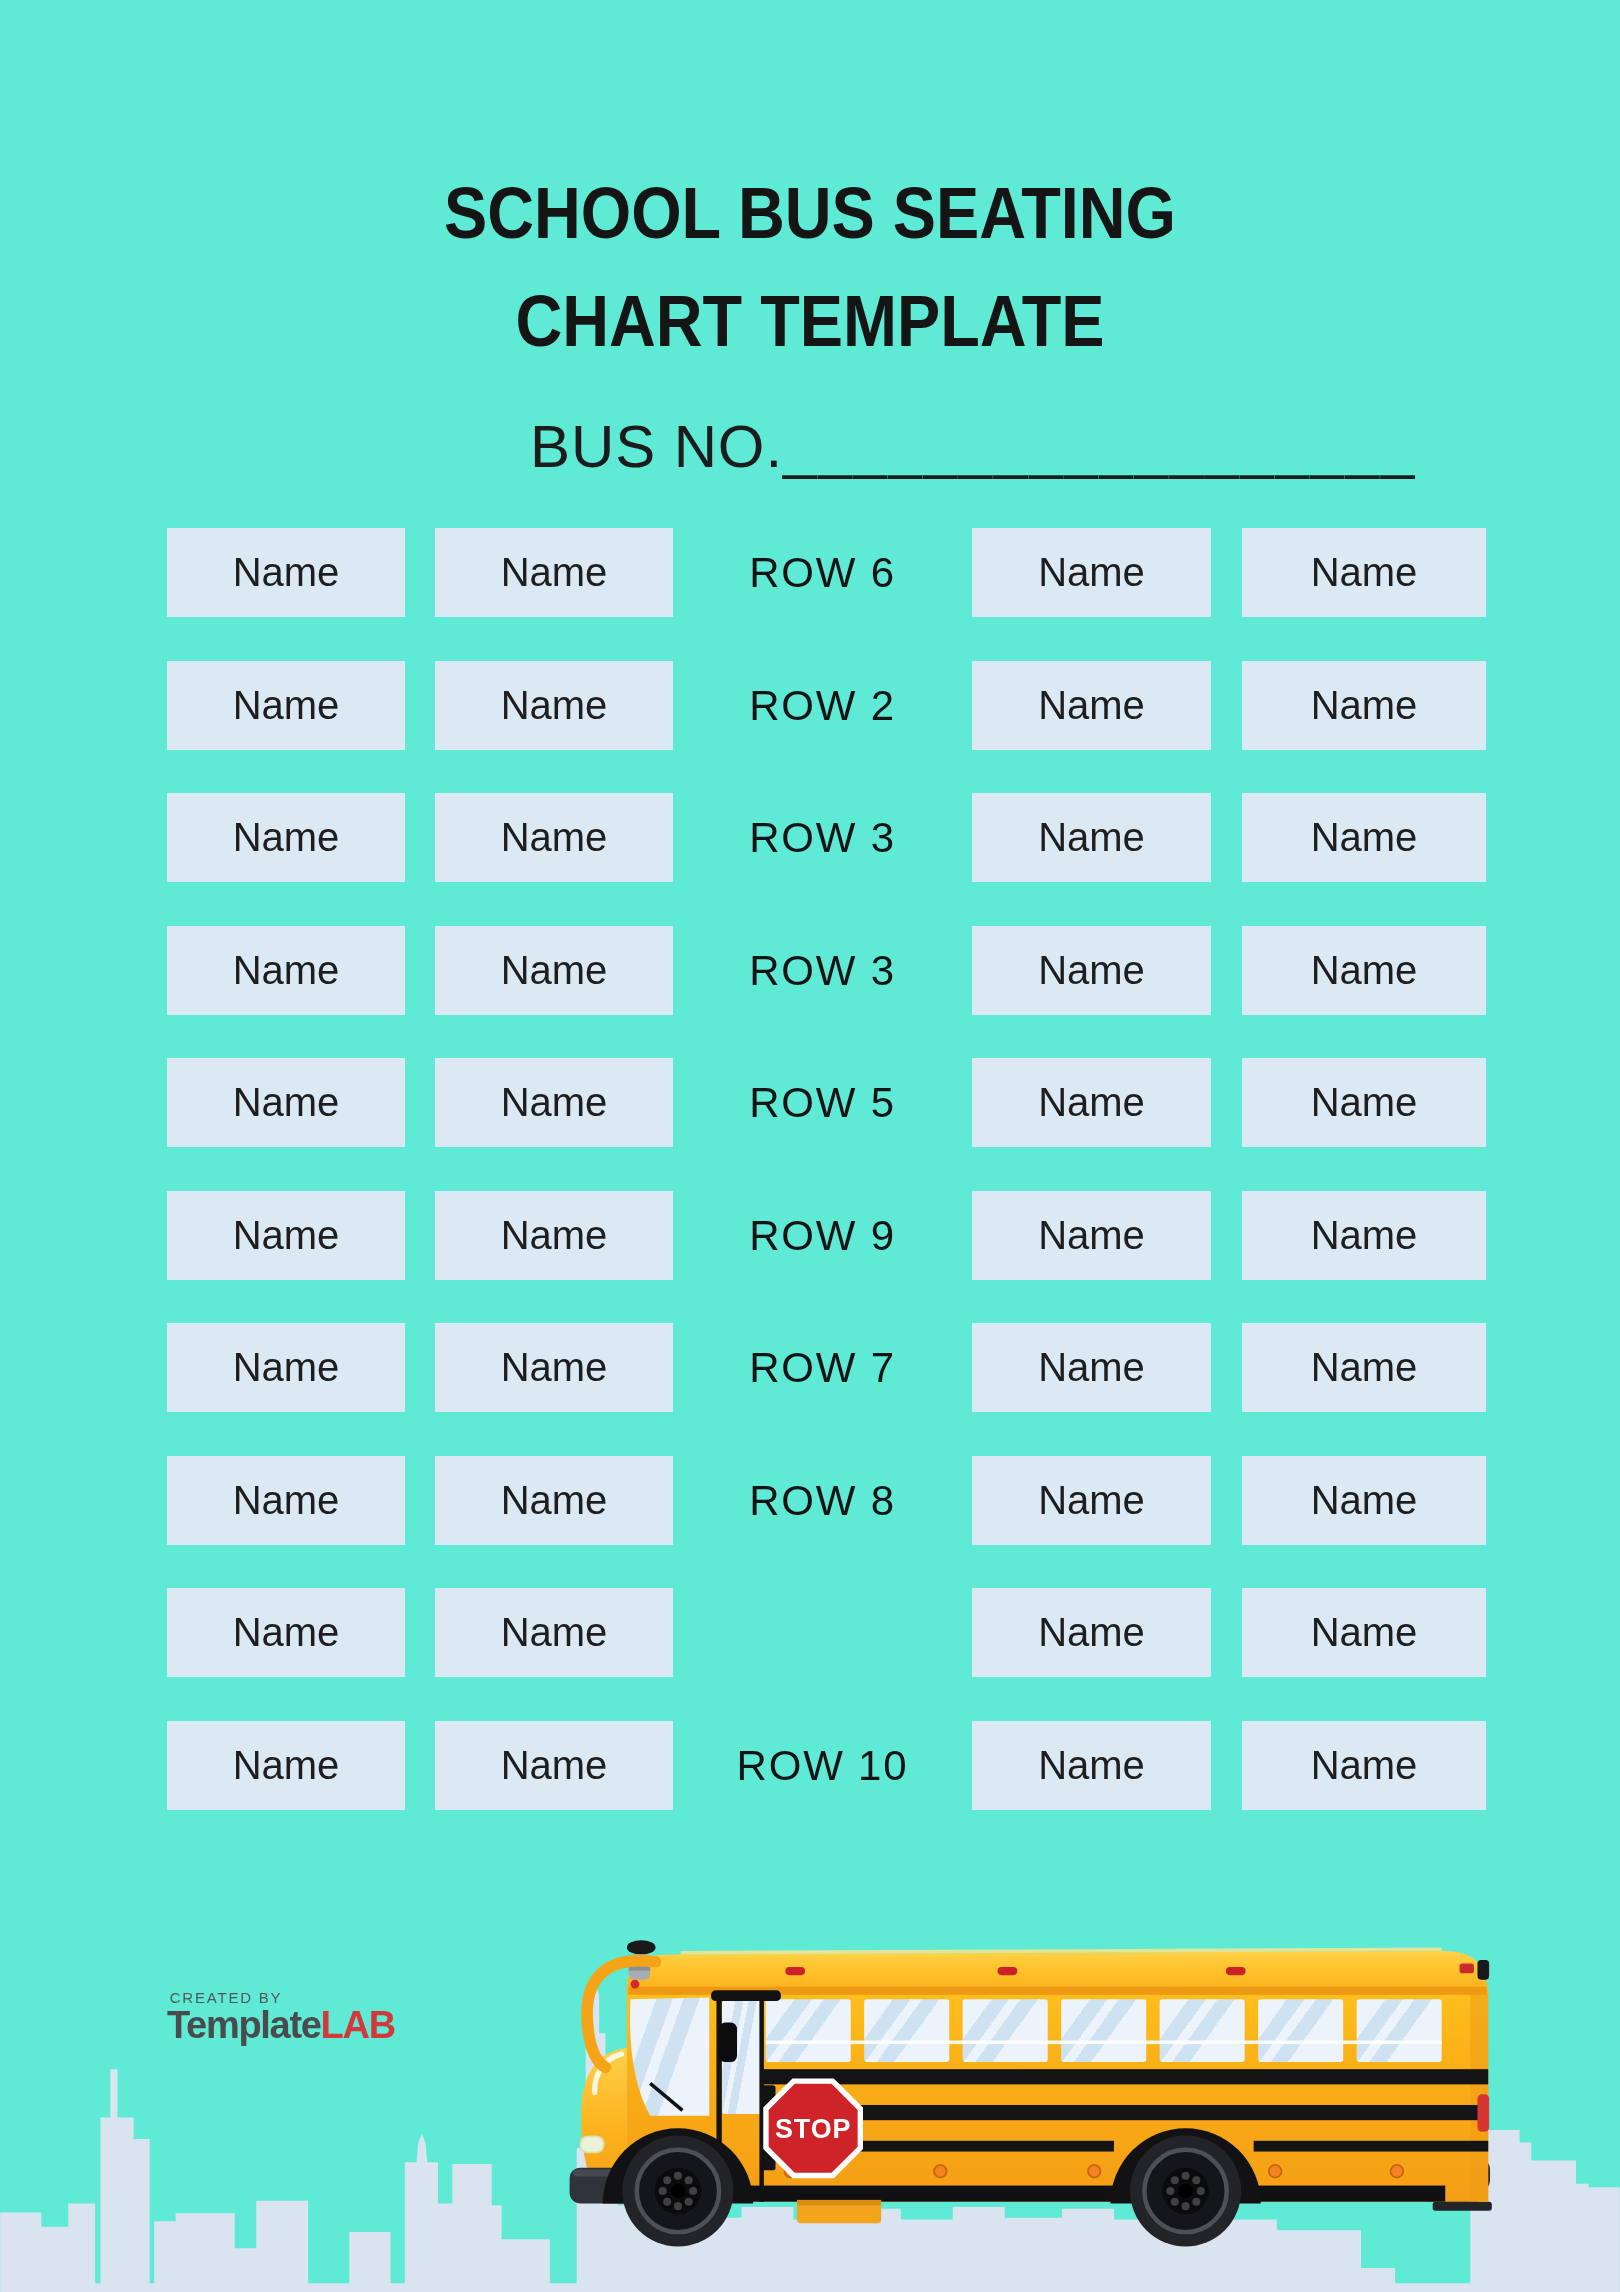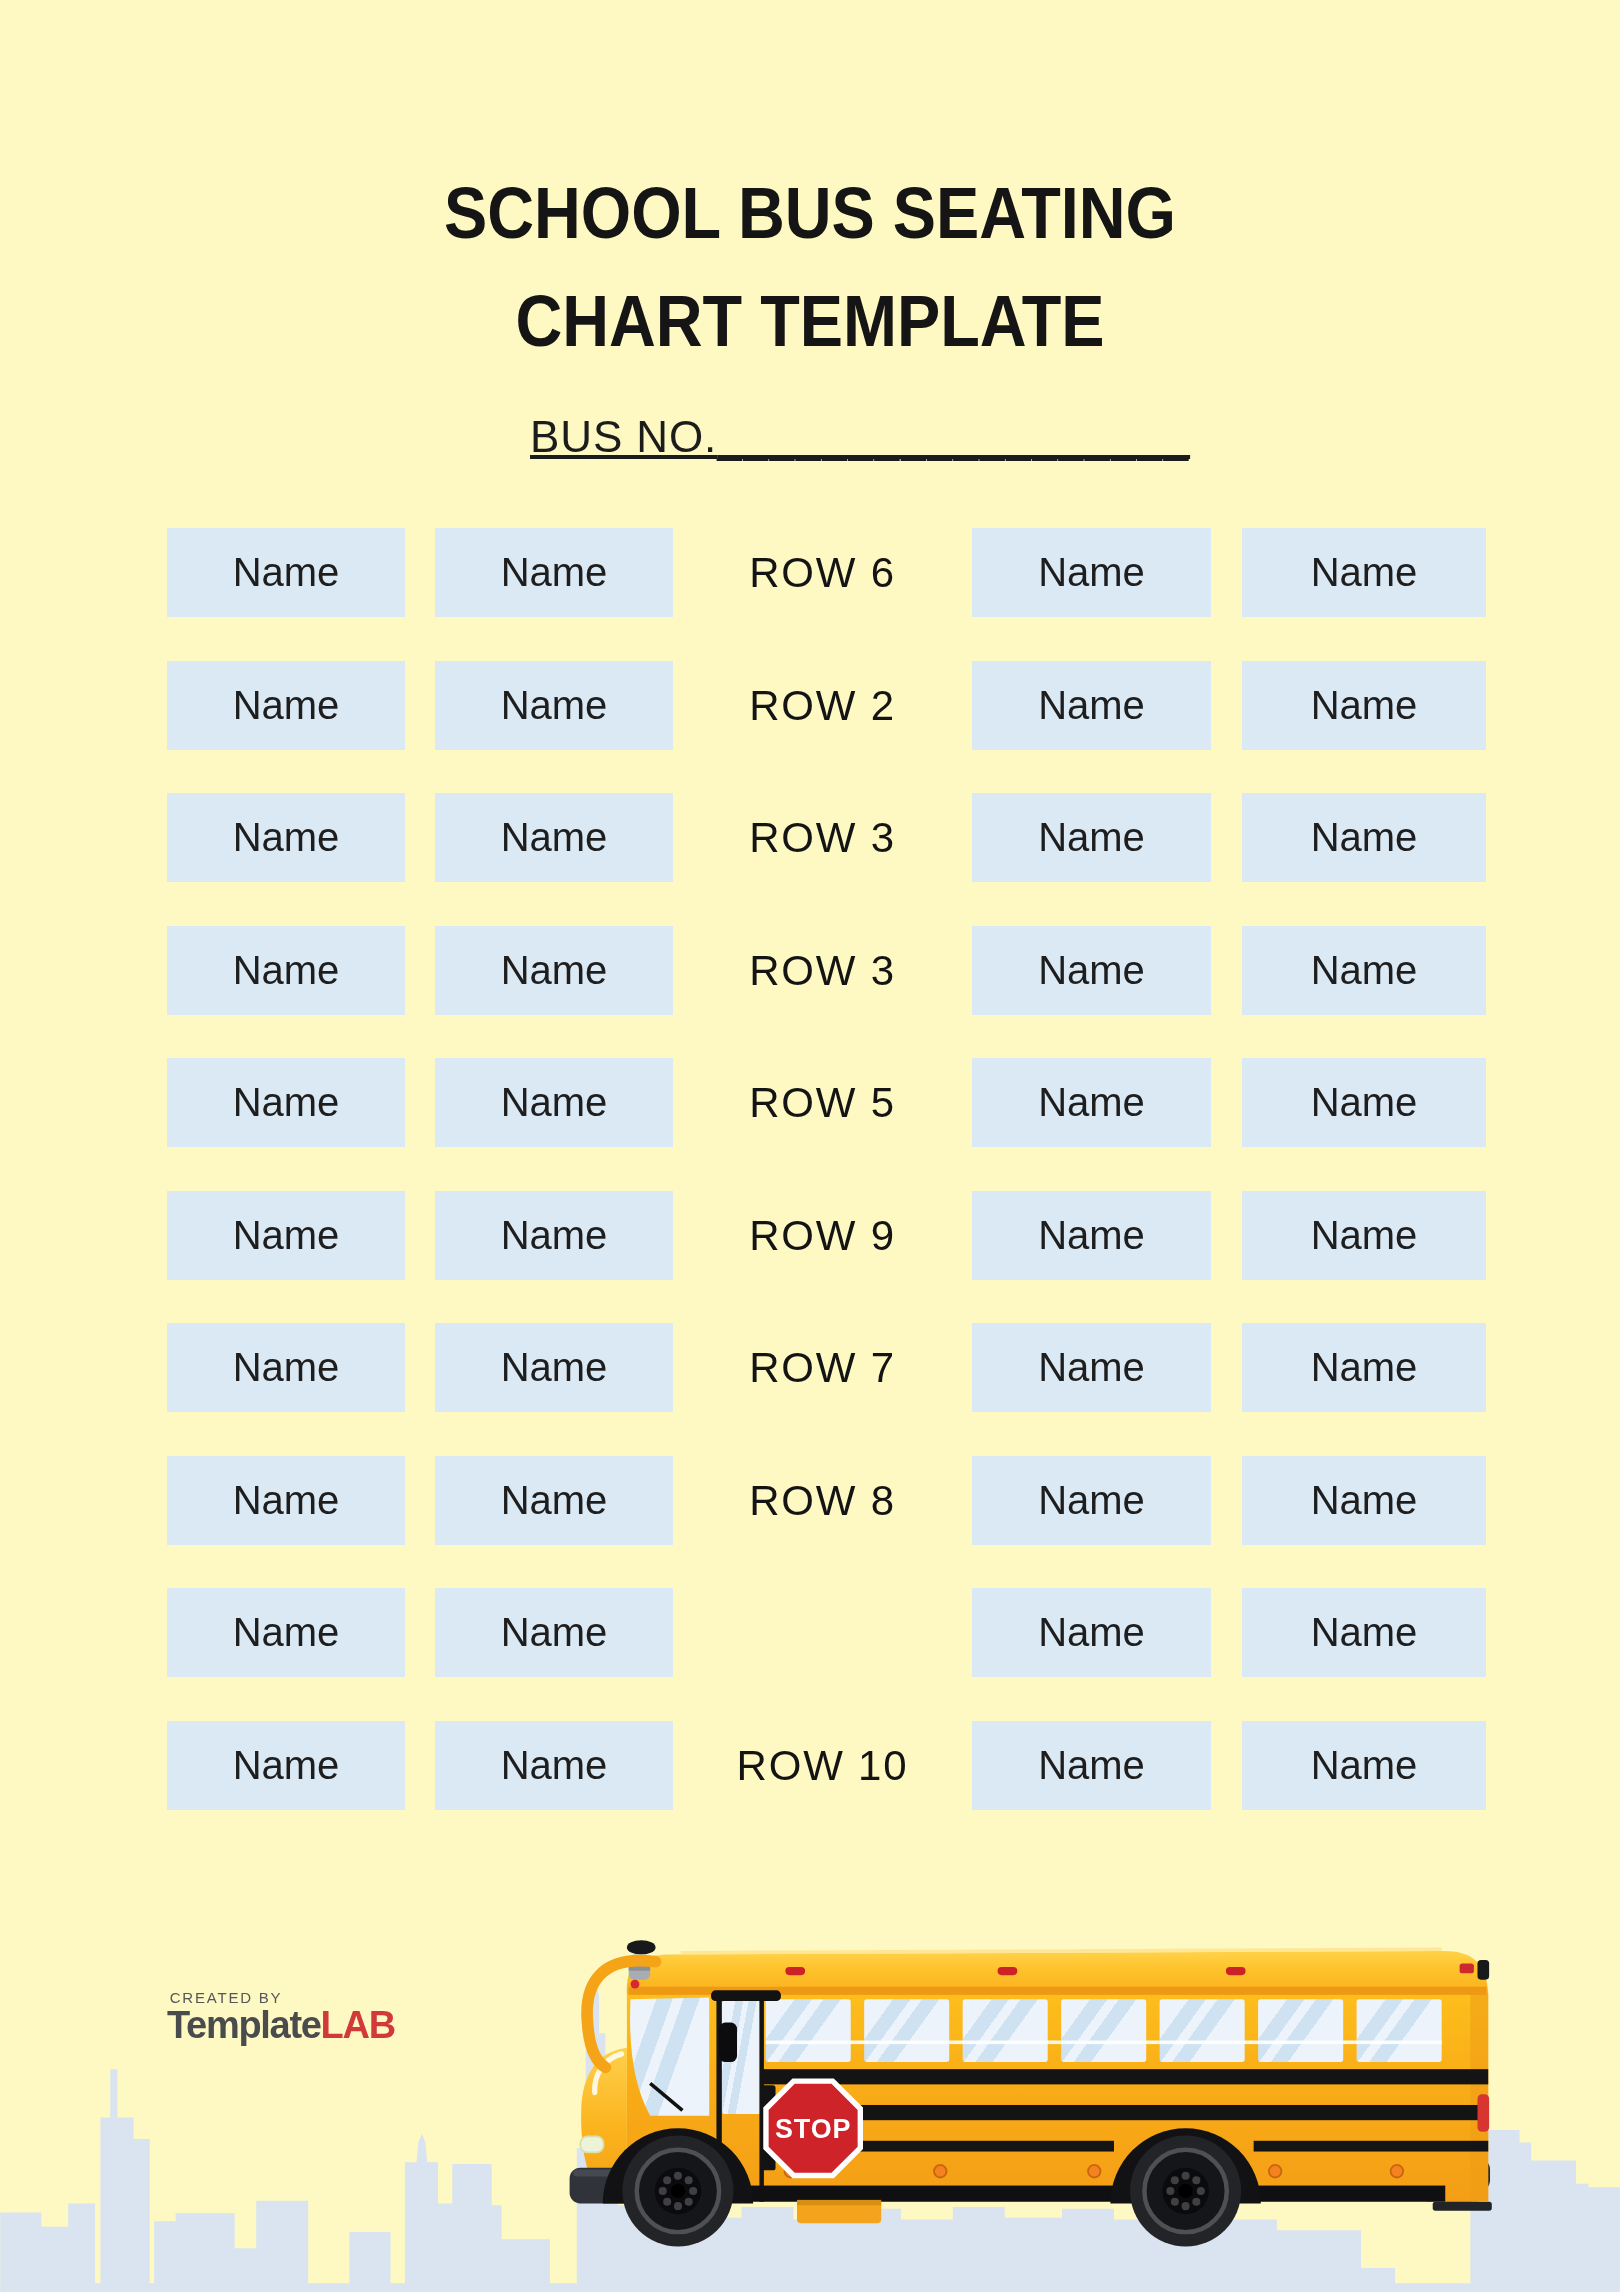--- a/index.html
+++ b/index.html
@@ -1,31 +1,31 @@
 <!DOCTYPE html>
 <html style="font-size:14.3px"><head>
 <meta charset="utf-8">
 <style>
   html,body{margin:0;padding:0;background:#ffffff;}
   .page{
     position:relative;width:1620px;height:2293px;overflow:hidden;
-    background:#fef9c3;font-family:"Liberation Sans",sans-serif;
+    background:#5eead4;font-family:"Liberation Sans",sans-serif;
   }
   
   .title-line{
     position:absolute;left:0;width:100%;text-align:center;
     font-weight:bold;font-size:72px;color:#151515;line-height:72px;
     transform:scaleX(.9);letter-spacing:0px;white-space:nowrap;
   }
   #title1{top:177px;}
   #title2{top:285px;}
   
   .busno{
-    position:absolute;left:530px;top:412px;font-size:44px;color:#1c1c1c;
-    letter-spacing:0.9px;white-space:nowrap;text-decoration:underline;
+    position:absolute;left:530px;top:412px;font-size:60px;color:#1c1c1c;
+    letter-spacing:0.9px;white-space:nowrap;
   }
   .busno .blank{letter-spacing:1.8px;}
   
   .grid{position:absolute;left:167px;top:528px;width:1318px;height:1282px;}
   .row{position:absolute;left:0;width:100%;height:89px;}
   .seat{
     position:absolute;top:0;height:89px;line-height:89px;text-align:center;
     background:#dbe9f5;font-size:40px;color:#1e1e1e;
   }
   .s1{left:0;width:238px;}

